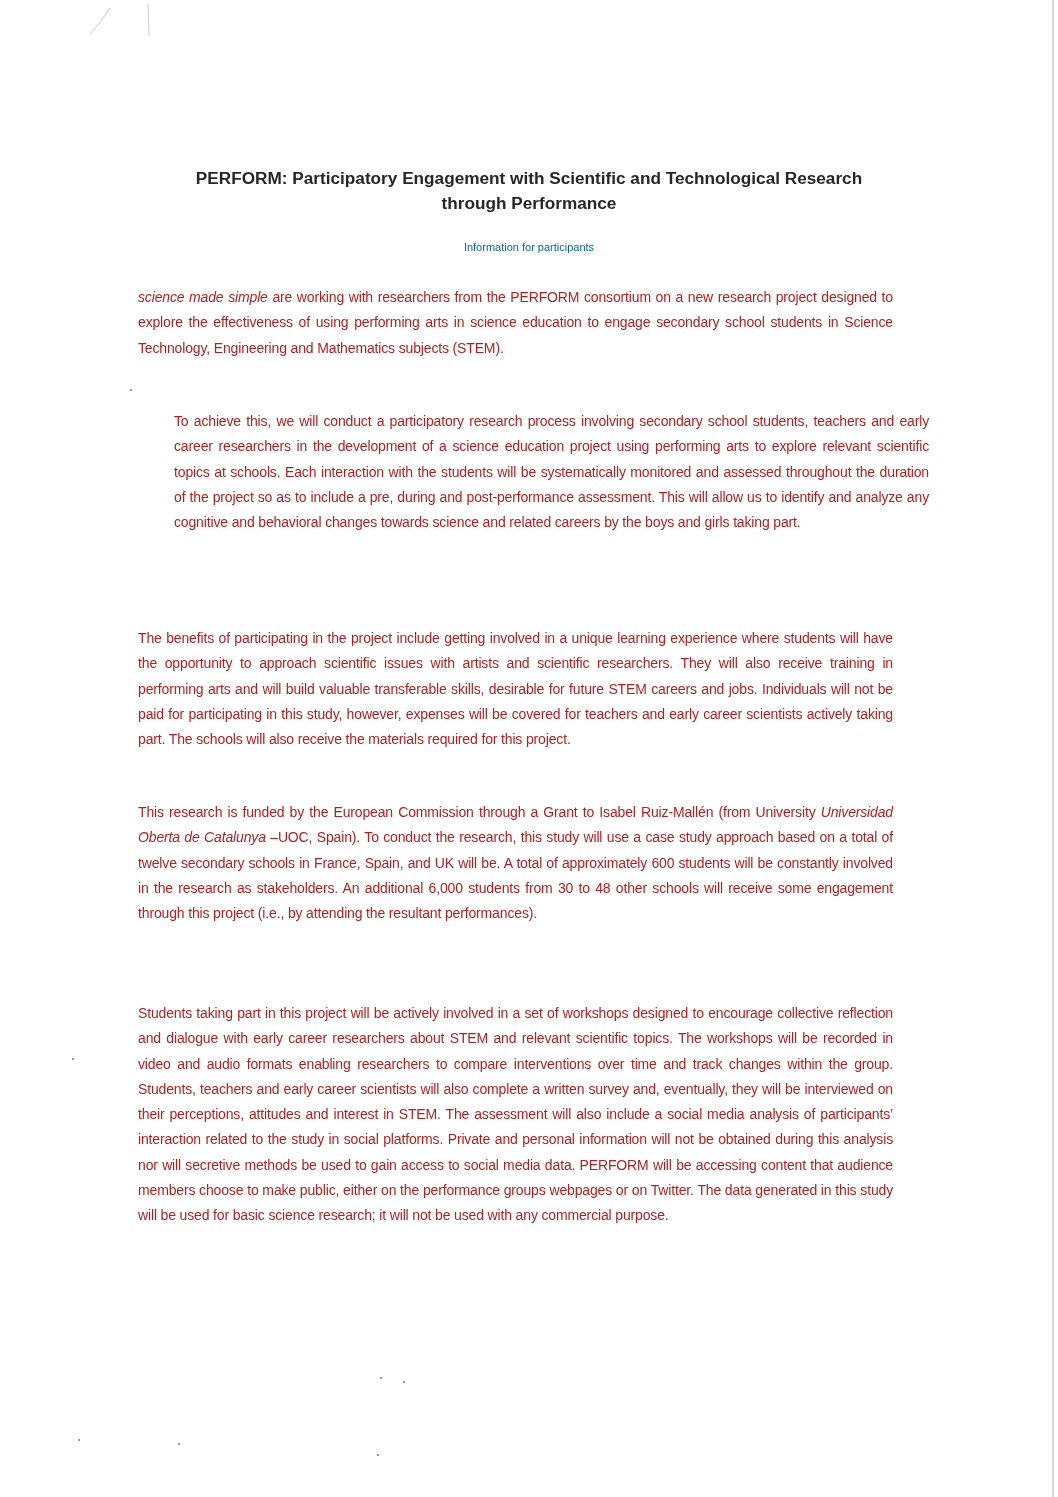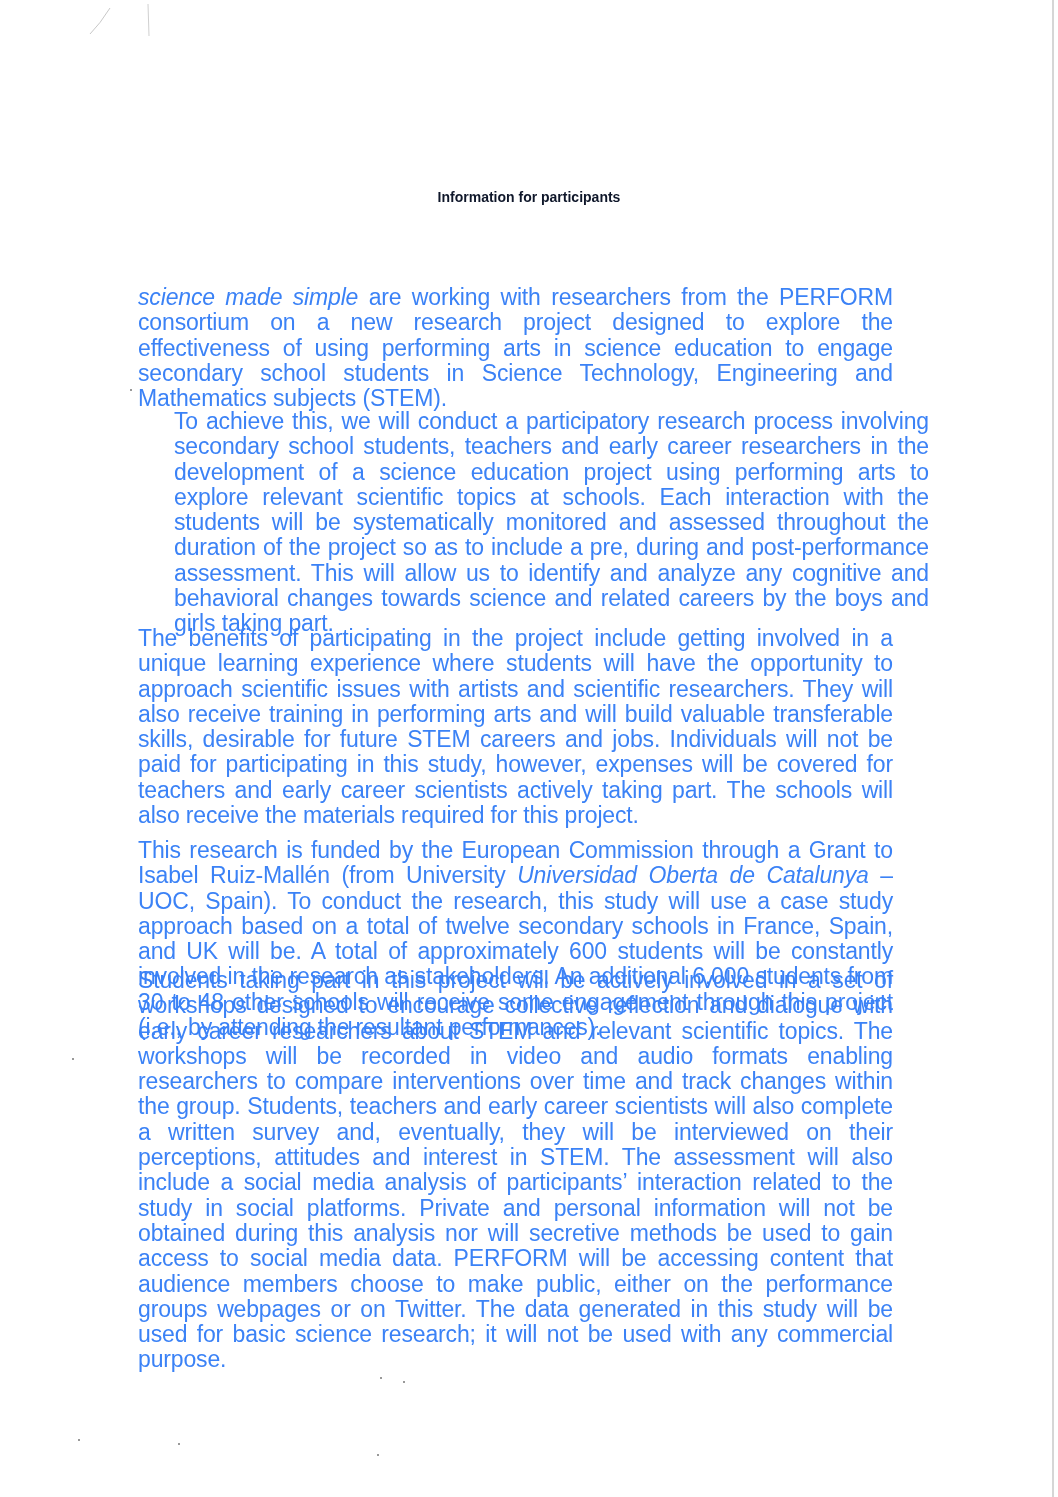--- a/index.html
+++ b/index.html
@@ -38,62 +38,66 @@
       text-align: center;
     }
     .title {
       font-weight: bold;
       font-size: 17.2px;
       line-height: 25px;
       color: #262626;
       margin: 0;
     }
     .subtitle {
-      font-weight: bold;
-      font-size: 14px;
+      font-weight: normal;
+      font-size: 11px;
       line-height: 25px;
-      color: #0f172a;
+      color: #0369a1;
       margin: 19px 0 0 0;
     }
     .body-text {
       position: absolute;
       left: 138px;
       width: 755px;
-      font-size: 23px;
+      font-size: 14px;
       line-height: 25.3px;
       text-align: justify;
-      color: #3b82f6;
+      color: #b91c1c;
       margin: 0;
       letter-spacing: -0.15px;
     }
     em { font-style: italic; }
     .p1 { top: 285px; }
     .p2 { top: 409px; margin-left: 36px; }
     .p3 { top: 626px; }
-    .p4 { top: 838px; }
-    .p5 { top: 968px; }
+    .p4 { top: 800px; }
+    .p5 { top: 1001px; }
     .speck {
       position: absolute;
       width: 2px;
       height: 2px;
       background: #777;
       border-radius: 1px;
     }
   </style>
 </head>
 <body>
 
 <div class="scan-edge"></div>
 
 <svg class="scan-mark" viewBox="0 0 70 36">
   <path d="M2 32 Q 12 22 22 6" stroke="#c8c8c8" stroke-width="1" fill="none"></path>
   <path d="M60 2 L 61 34" stroke="#d0d0d0" stroke-width="1" fill="none"></path>
 </svg>
 
 <div class="title-block">
+  <h1 class="title">
+    <span>PERFORM: Participatory Engagement with Scientific and Technological Research</span><br>
+    <span>through Performance</span>
+  </h1>
   <h2 class="subtitle">Information for participants</h2>
 </div>
 
 <p class="body-text p1"><em>science made simple</em><span> are working with researchers from the PERFORM consortium on a new research project designed to explore the effectiveness of using performing arts in science education to engage secondary school students in Science Technology, Engineering and Mathematics subjects (STEM).</span></p>
 
 <p class="body-text p2">To achieve this, we will conduct a participatory research process involving secondary school students, teachers and early career researchers in the development of a science education project using performing arts to explore relevant scientific topics at schools. Each interaction with the students will be systematically monitored and assessed throughout the duration of the project so as to include a pre, during and post-performance assessment. This will allow us to identify and analyze any cognitive and behavioral changes towards science and related careers by the boys and girls taking part.</p>
 
 <p class="body-text p3">The benefits of participating in the project include getting involved in a unique learning experience where students will have the opportunity to approach scientific issues with artists and scientific researchers. They will also receive training in performing arts and will build valuable transferable skills, desirable for future STEM careers and jobs. Individuals will not be paid for participating in this study, however, expenses will be covered for teachers and early career scientists actively taking part.  The schools will also receive the materials required for this project.</p>
 
 <p class="body-text p4"><span>This research is funded by the European Commission through a Grant to Isabel Ruiz-Mallén (from University </span><em>Universidad Oberta de Catalunya</em><span> –UOC, Spain).  To conduct the research, this study will use a case study approach based on a total of twelve secondary schools in France, Spain, and UK will be. A total of approximately 600 students will be constantly involved in the research as stakeholders. An additional 6,000 students from 30 to 48 other schools will receive some engagement through this project (i.e., by attending the resultant performances).</span></p>

